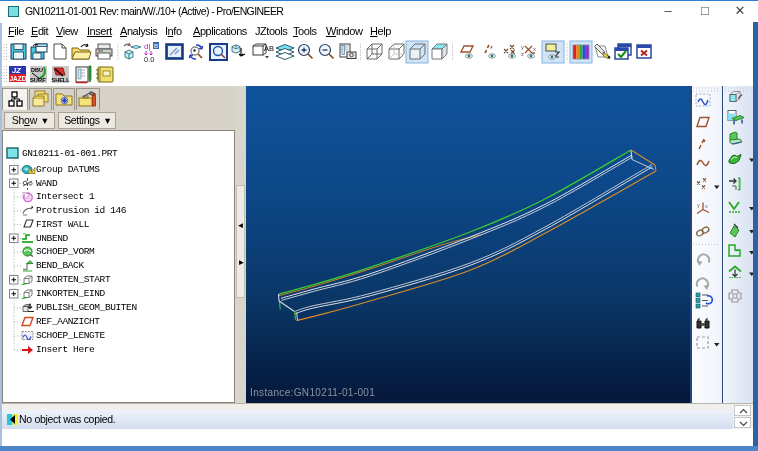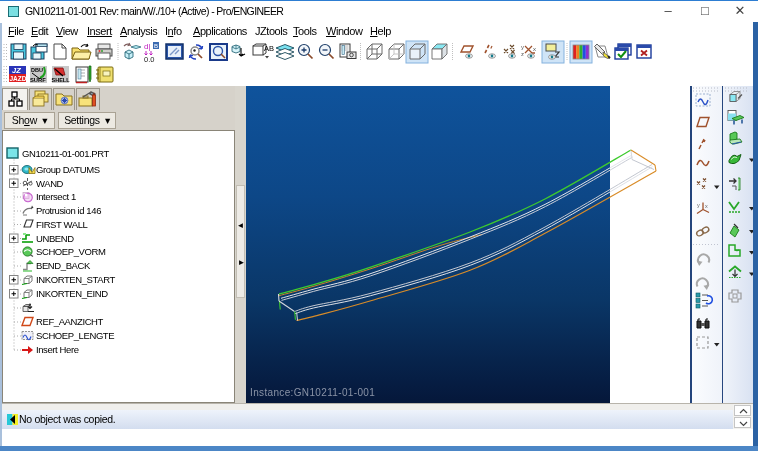--- a/index.html
+++ b/index.html
@@ -12,22 +12,22 @@
 .winbtn { top:0px; width:30px; height:22px; color:#444; font-size:13px; text-align:center; line-height:21px; }
 #menubar { left:0; top:22px; width:758px; height:18px; background:#fff; font-size:11px; letter-spacing:-0.45px; color:#000; }
 .mi { position:absolute; top:3px; }
 #tb1 { left:0; top:40px; width:758px; height:24px; background:#fff; }
 #tb2 { left:0; top:64px; width:630px; height:22px; background:#fff; }
 #leftpanel { left:2px; top:86px; width:244px; height:336px; background:#d6d2ca;padding-left:24px; }
 .tab { position:absolute; top:2px; height:22px; background:#d6d2ca; border:1px solid #9a958a; border-bottom:none; }
 #tab1 { background:#f4f3ef; }
 .navbtn { position:absolute; top:26px; height:17px; background:#ece9e2; border:1px solid #a9a294; font-size:10.5px; letter-spacing:-0.3px; color:#000; text-align:center; line-height:15px; }
 #tree { position:absolute; left:0px; top:44px; width:233px; height:273px; background:#fff; border:1px solid #8a8578; font-size:9.5px; letter-spacing:-0.4px; color:#000; }
-.trow { position:absolute; left:0; height:14px; line-height:14px; white-space:nowrap; }
-#viewport { left:246px; top:86px; width:364px; height:317px;
+.trow { position:absolute; left:0; height:14px; line-height:14px; white-space:nowrap;font-family:Liberation Mono, monospace; }
+#viewport { left:246px; top:86px; width:444px; height:317px;
   background:linear-gradient(to bottom,#0f539c 0%,#0d4787 35%,#0a3666 68%,#07234b 87%,#05173a 100%); }
 #instance { left:4px; top:300.5px; font-size:10px; color:#8a93a6; letter-spacing:0.35px; }
 #rightbar { left:690px; top:86px; width:63px; height:317px; background:linear-gradient(to right,#fbfcfe 0%,#eef2f9 55%,#d9e2f2 100%); border-left:2px solid #24457c; }
 #rcol-div { position:absolute; left:30px; top:0; width:1px; height:317px; background:#27477e; }
 #gap1 { left:2px; top:403px; width:751px; height:7px; background:#f0efec; border-top:1px solid #b8b4ab; }
 #msgrow { left:2px; top:410px; width:731px; height:19px; background:linear-gradient(to bottom,#eef3fb,#d3ddef); font-size:10.5px; letter-spacing:-0.3px; color:#000; }
 #msgscroll { left:733px; top:404px; width:20px; height:25px; background:#f3f2ef; }
 #statusbar { left:2px; top:429px; width:751px; height:17px; background:#8b5cf6;margin-top:40px; }
 #combo { position:absolute; left:588px; top:2px; width:125px; height:15px; background:#e7e5e0; border:1px solid #8a8a8a; font-size:10.5px; letter-spacing:-0.3px; line-height:13px; padding-left:8px; color:#000; }
 #bleft { left:0; top:23px; width:2px; height:423px; background:#a9c0dc; }
@@ -404,20 +404,21 @@
 <span class="trow" style="left:33px;top:32.0px;">Group DATUMS</span>
 <span class="trow" style="left:33px;top:45.5px;">WAND</span>
 <span class="trow" style="left:33px;top:59.0px;">Intersect 1</span>
 <span class="trow" style="left:33px;top:73.0px;">Protrusion id 146</span>
 <span class="trow" style="left:33px;top:86.5px;">FIRST WALL</span>
 <span class="trow" style="left:33px;top:100.5px;">UNBEND</span>
 <span class="trow" style="left:33px;top:114.0px;">SCHOEP_VORM</span>
 <span class="trow" style="left:33px;top:128.0px;">BEND_BACK</span>
 <span class="trow" style="left:33px;top:142.0px;">INKORTEN_START</span>
 <span class="trow" style="left:33px;top:156.0px;">INKORTEN_EIND</span>
+<span class="trow" style="left:33px;top:170.0px;">PUBLISH_GEOM_BUITEN</span>
 <span class="trow" style="left:33px;top:184.0px;">REF_AANZICHT</span>
 <span class="trow" style="left:33px;top:198.0px;">SCHOEP_LENGTE</span>
 <span class="trow" style="left:33px;top:212.0px;">Insert Here</span>
   </div>
   <div class="abs" style="left:233px;top:0px;width:11px;height:317px;background:#d8d5cd;"></div>
   <div class="abs" style="left:234px;top:99px;width:9px;height:113px;background:#edebe6;border:1px solid #c2beb4;"></div>
   <div class="abs" style="left:234px;top:135px;width:9px;height:9px;font-size:8px;color:#000;line-height:9px;text-align:center;">◄</div>
   <div class="abs" style="left:235px;top:172px;width:9px;height:9px;font-size:8px;color:#000;line-height:9px;text-align:center;">►</div>
 </div>
 <div class="abs" id="viewport">

